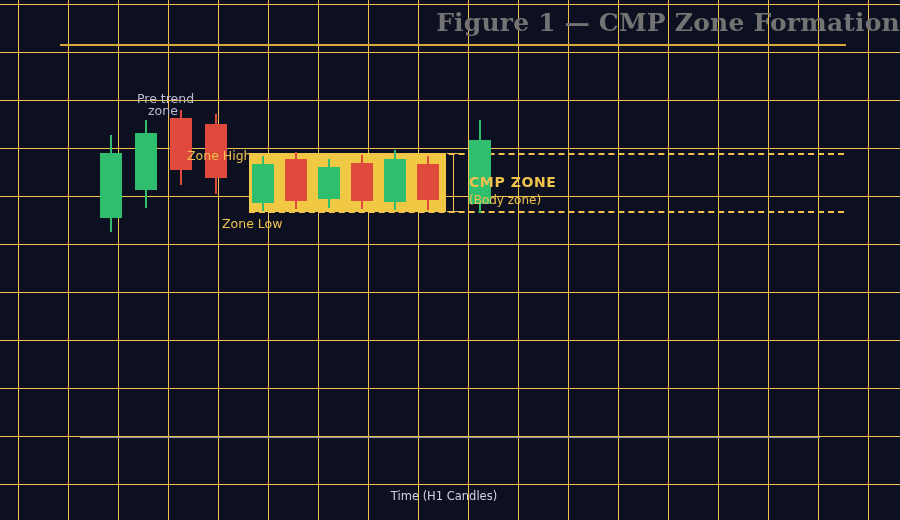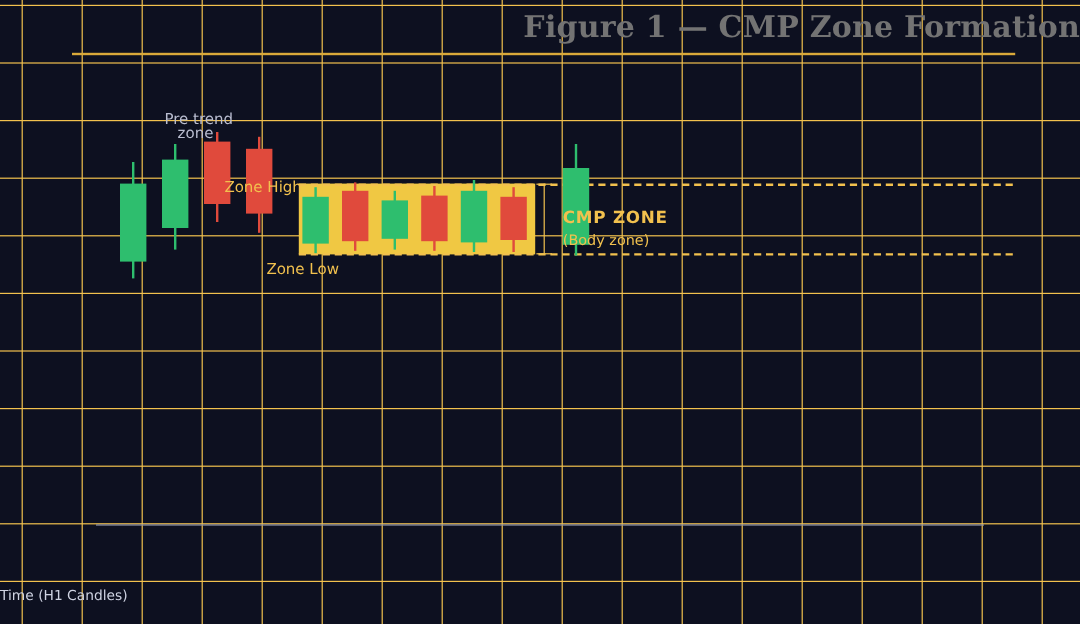--- a/index.html
+++ b/index.html
@@ -44,21 +44,21 @@
   .lbl.grey{color:#b9bdd0;font-size:12.5px;}
   #cmp-zone-label{position:absolute;left:469px;top:174px;color:#f2c14e;
     font-size:14px;font-weight:700;letter-spacing:.6px;white-space:nowrap;}
   #cmp-zone-sub{position:absolute;left:469px;top:193px;color:#f2c14e;
     font-size:12px;white-space:nowrap;}
 
   
   #baseline{position:absolute;left:80px;top:437px;width:740px;height:1px;background:#8d93ad;}
 
   
-  #xaxis-label{position:absolute;left:0;right:12px;top:489px;text-align:left;
+  #xaxis-label{position:absolute;left:0;right:12px;top:489px;text-align:center;
     color:#cfd3e2;font-size:11.5px;}
   #footer{position:absolute;right:12px;bottom:4px;color:#e0b040;font-size:11.5px;}
 </style>
 </head>
 <body>
 
 <div id="stage">
 
   <div class="grid" id="gridlines">
       <div class="gl v" style="left: 18px;"></div>

